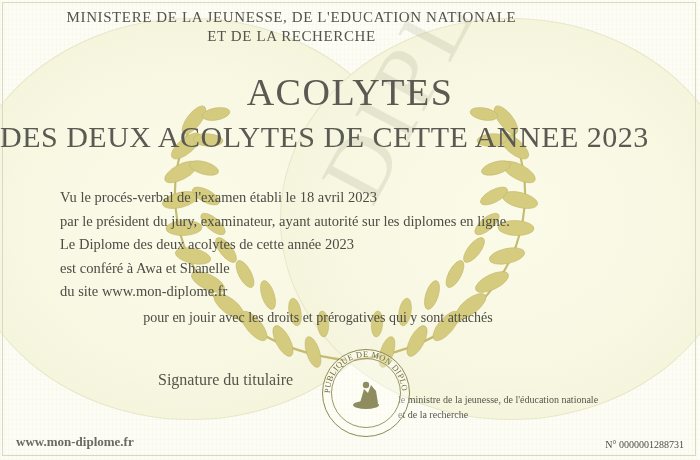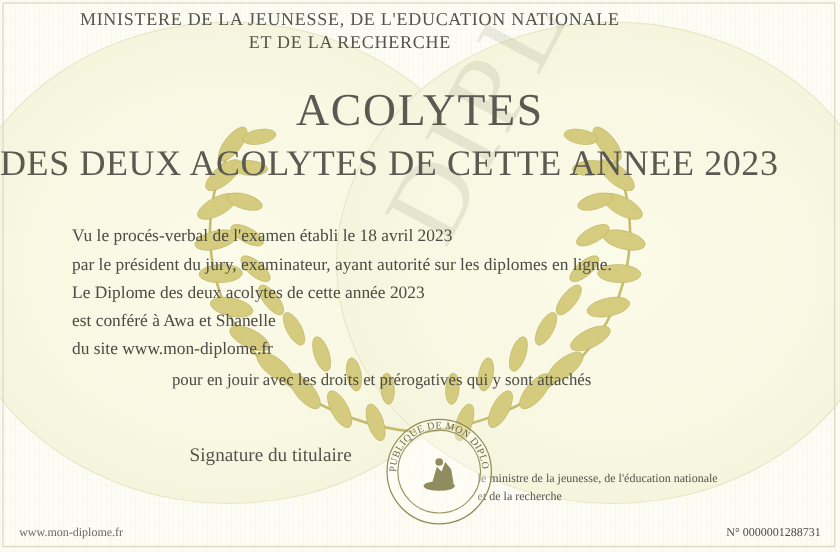--- a/index.html
+++ b/index.html
@@ -178,22 +178,23 @@
     letter-spacing: 0.3px;
     color: #6e6b3f;
     font-family: "Liberation Serif", serif;
   }
 
   
   .footer-left {
     position: absolute;
     left: 16px;
     bottom: 10px;
-    font-size: 10px;
+    font-size: 13px;
     color: #6b6a60;
+    font-weight: bold;
   }
   .footer-right {
     position: absolute;
     right: 16px;
     bottom: 10px;
     font-size: 10px;
     color: #4c4b44;
     margin-top: 48px;
   }
 </style>

